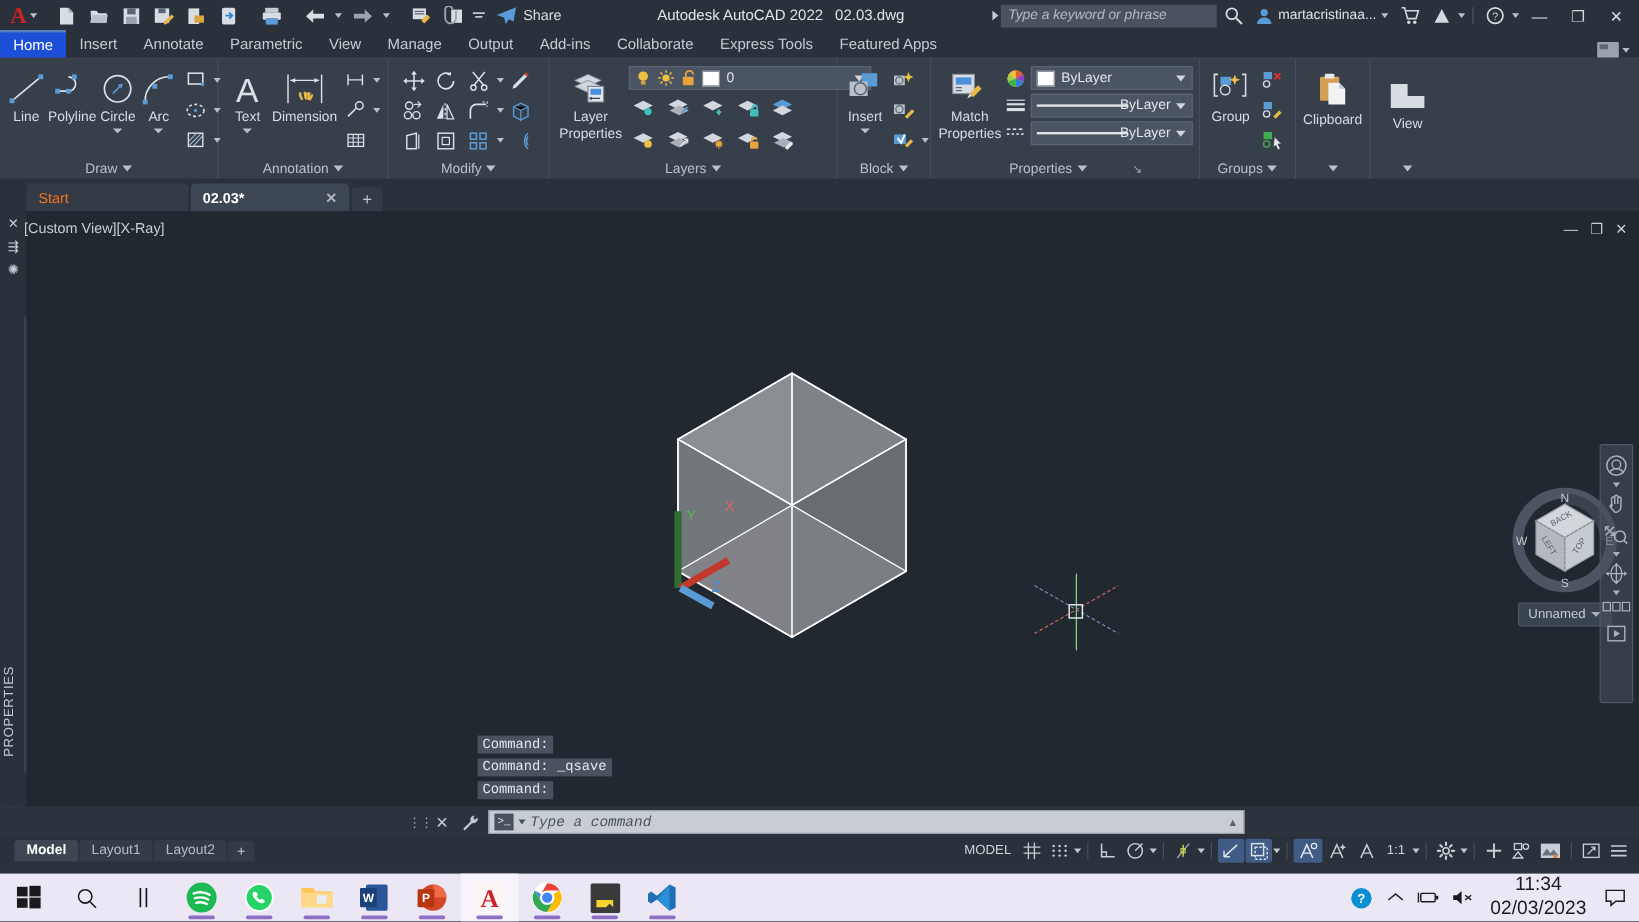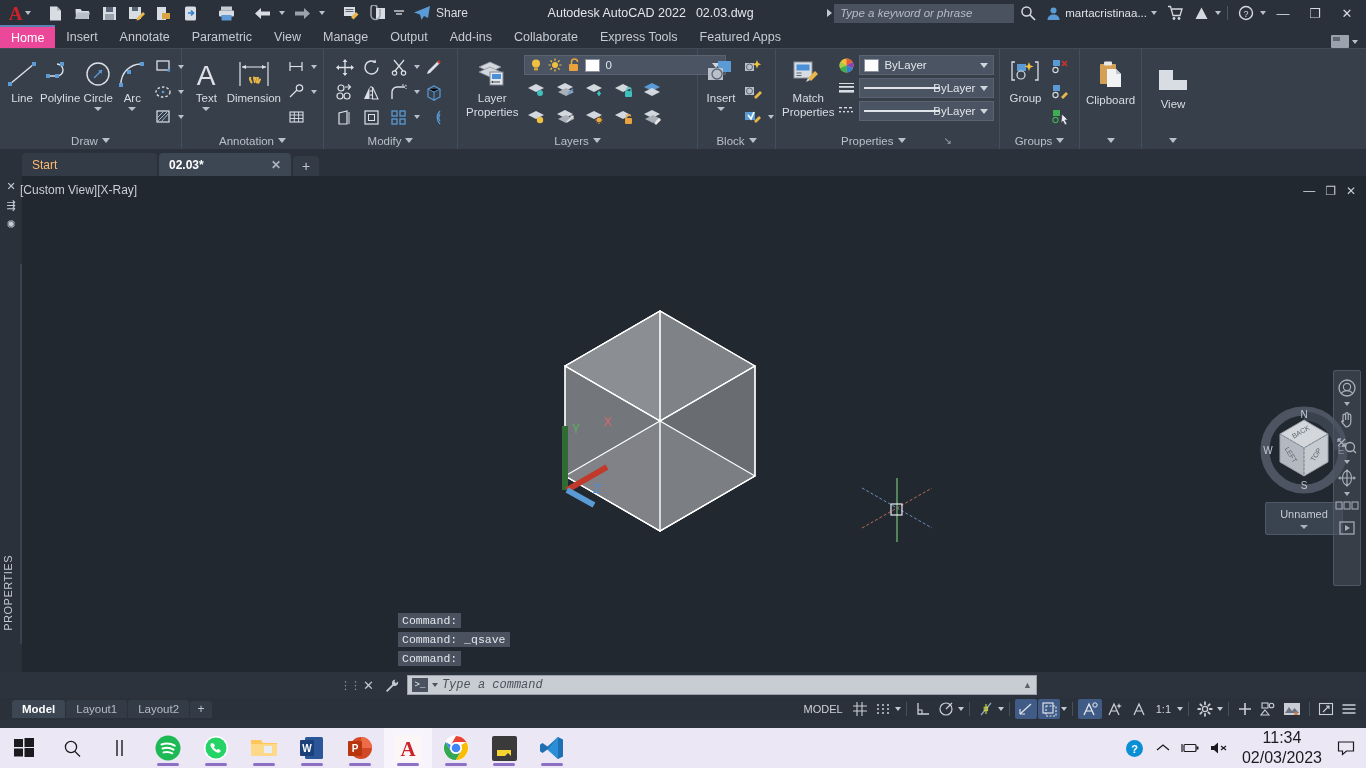--- a/index.html
+++ b/index.html
@@ -77,21 +77,21 @@
   .ribbon-tabs {
     position: absolute; top: 26px; left: 0; width: 1366px; height: 23px;
     background: #2b313a; display: flex; align-items: flex-end;
     border-bottom: 1px solid #414a57;
   }
   .rtab {
     height: 23px; padding: 0 11px; display: flex; align-items: center;
     font-size: 12.5px; color: #c5cbd3;
   }
   .rtab.active {
-    background: #ec4899; color: #ffffff; border-top: 2px solid #5a82b5;
+    background: #1d4ed8; color: #ffffff; border-top: 2px solid #5a82b5;
   }
   .tab-right-tool {
     margin-left: auto; margin-right: 8px; display: flex;
     align-items: center; gap: 3px;
   }
   .minibar {
     width: 18px; height: 13px; background: #9aa2ae; border-radius: 1px;
     position: relative;
   }
   .minibar::after {
@@ -158,21 +158,21 @@
   .swatch-w { width: 15px; height: 13px; background: #ffffff; border: 1px solid #8b929d; }
   .linewt { width: 110px; height: 2px; background: #e0e4e9; }
 
   
   .filetabs {
     position: absolute; top: 149px; left: 0; width: 1366px; height: 27px;
     background: #2b313a; display: flex; align-items: flex-end; padding-left: 22px;
   }
   .ftab {
     height: 23px; min-width: 112px; display: flex; align-items: center;
-    padding: 0 10px; font-size: 12px; color: #fdba74;
+    padding: 0 10px; font-size: 12px; color: #f97316;
     border-radius: 4px 4px 0 0; background: #333b46; margin-right: 2px;
   }
   .ftab.active { background: #3c4olan; background: #3d4653; color: #ffffff; font-weight: bold; }
   .ftab .closex { margin-left: auto; padding-left: 24px; color: #aeb5bf; font-size: 12px; }
   .ftab-plus {
     width: 26px; height: 20px; display: flex; align-items: center;
     justify-content: center; background: #333b46; border-radius: 4px 4px 0 0;
     color: #c2c8d0; font-size: 14px;
   }
 
@@ -206,24 +206,24 @@
     position: absolute; bottom: 10px; left: 4px; width: 15px; height: 15px;
   }
   .rail-tabline {
     position: absolute; left: 20px; top: 88px; width: 2px; height: 380px;
     background: #3a424e;
   }
 
   
   .viewcube { position: absolute; top: 228px; left: 1258px; width: 92px; height: 92px; }
   .vc-label {
-    position: absolute; top: 326px; left: 1265px; width: 78px; height: 33px;
+    position: absolute; top: 326px; left: 1265px; width: 78px; height: 20px;
     background: #3a4350; border: 1px solid #4f5866; border-radius: 2px;
     display: flex; align-items: center; justify-content: center; gap: 5px;
-    font-size: 11px; color: #c5cbd3; flex-direction: column;
+    font-size: 11px; color: #c5cbd3;
   }
 
   
   .navbar {
     position: absolute; top: 194px; left: 1333px; width: 28px; height: 216px;
     background: rgba(72,80,92,0.55); border: 1px solid #4e5766;
     border-radius: 2px; display: flex; flex-direction: column;
     align-items: center; padding-top: 5px; gap: 2px;
   }
   .nav-ico { width: 24px; height: 24px; display: flex; align-items: center; justify-content: center; }

